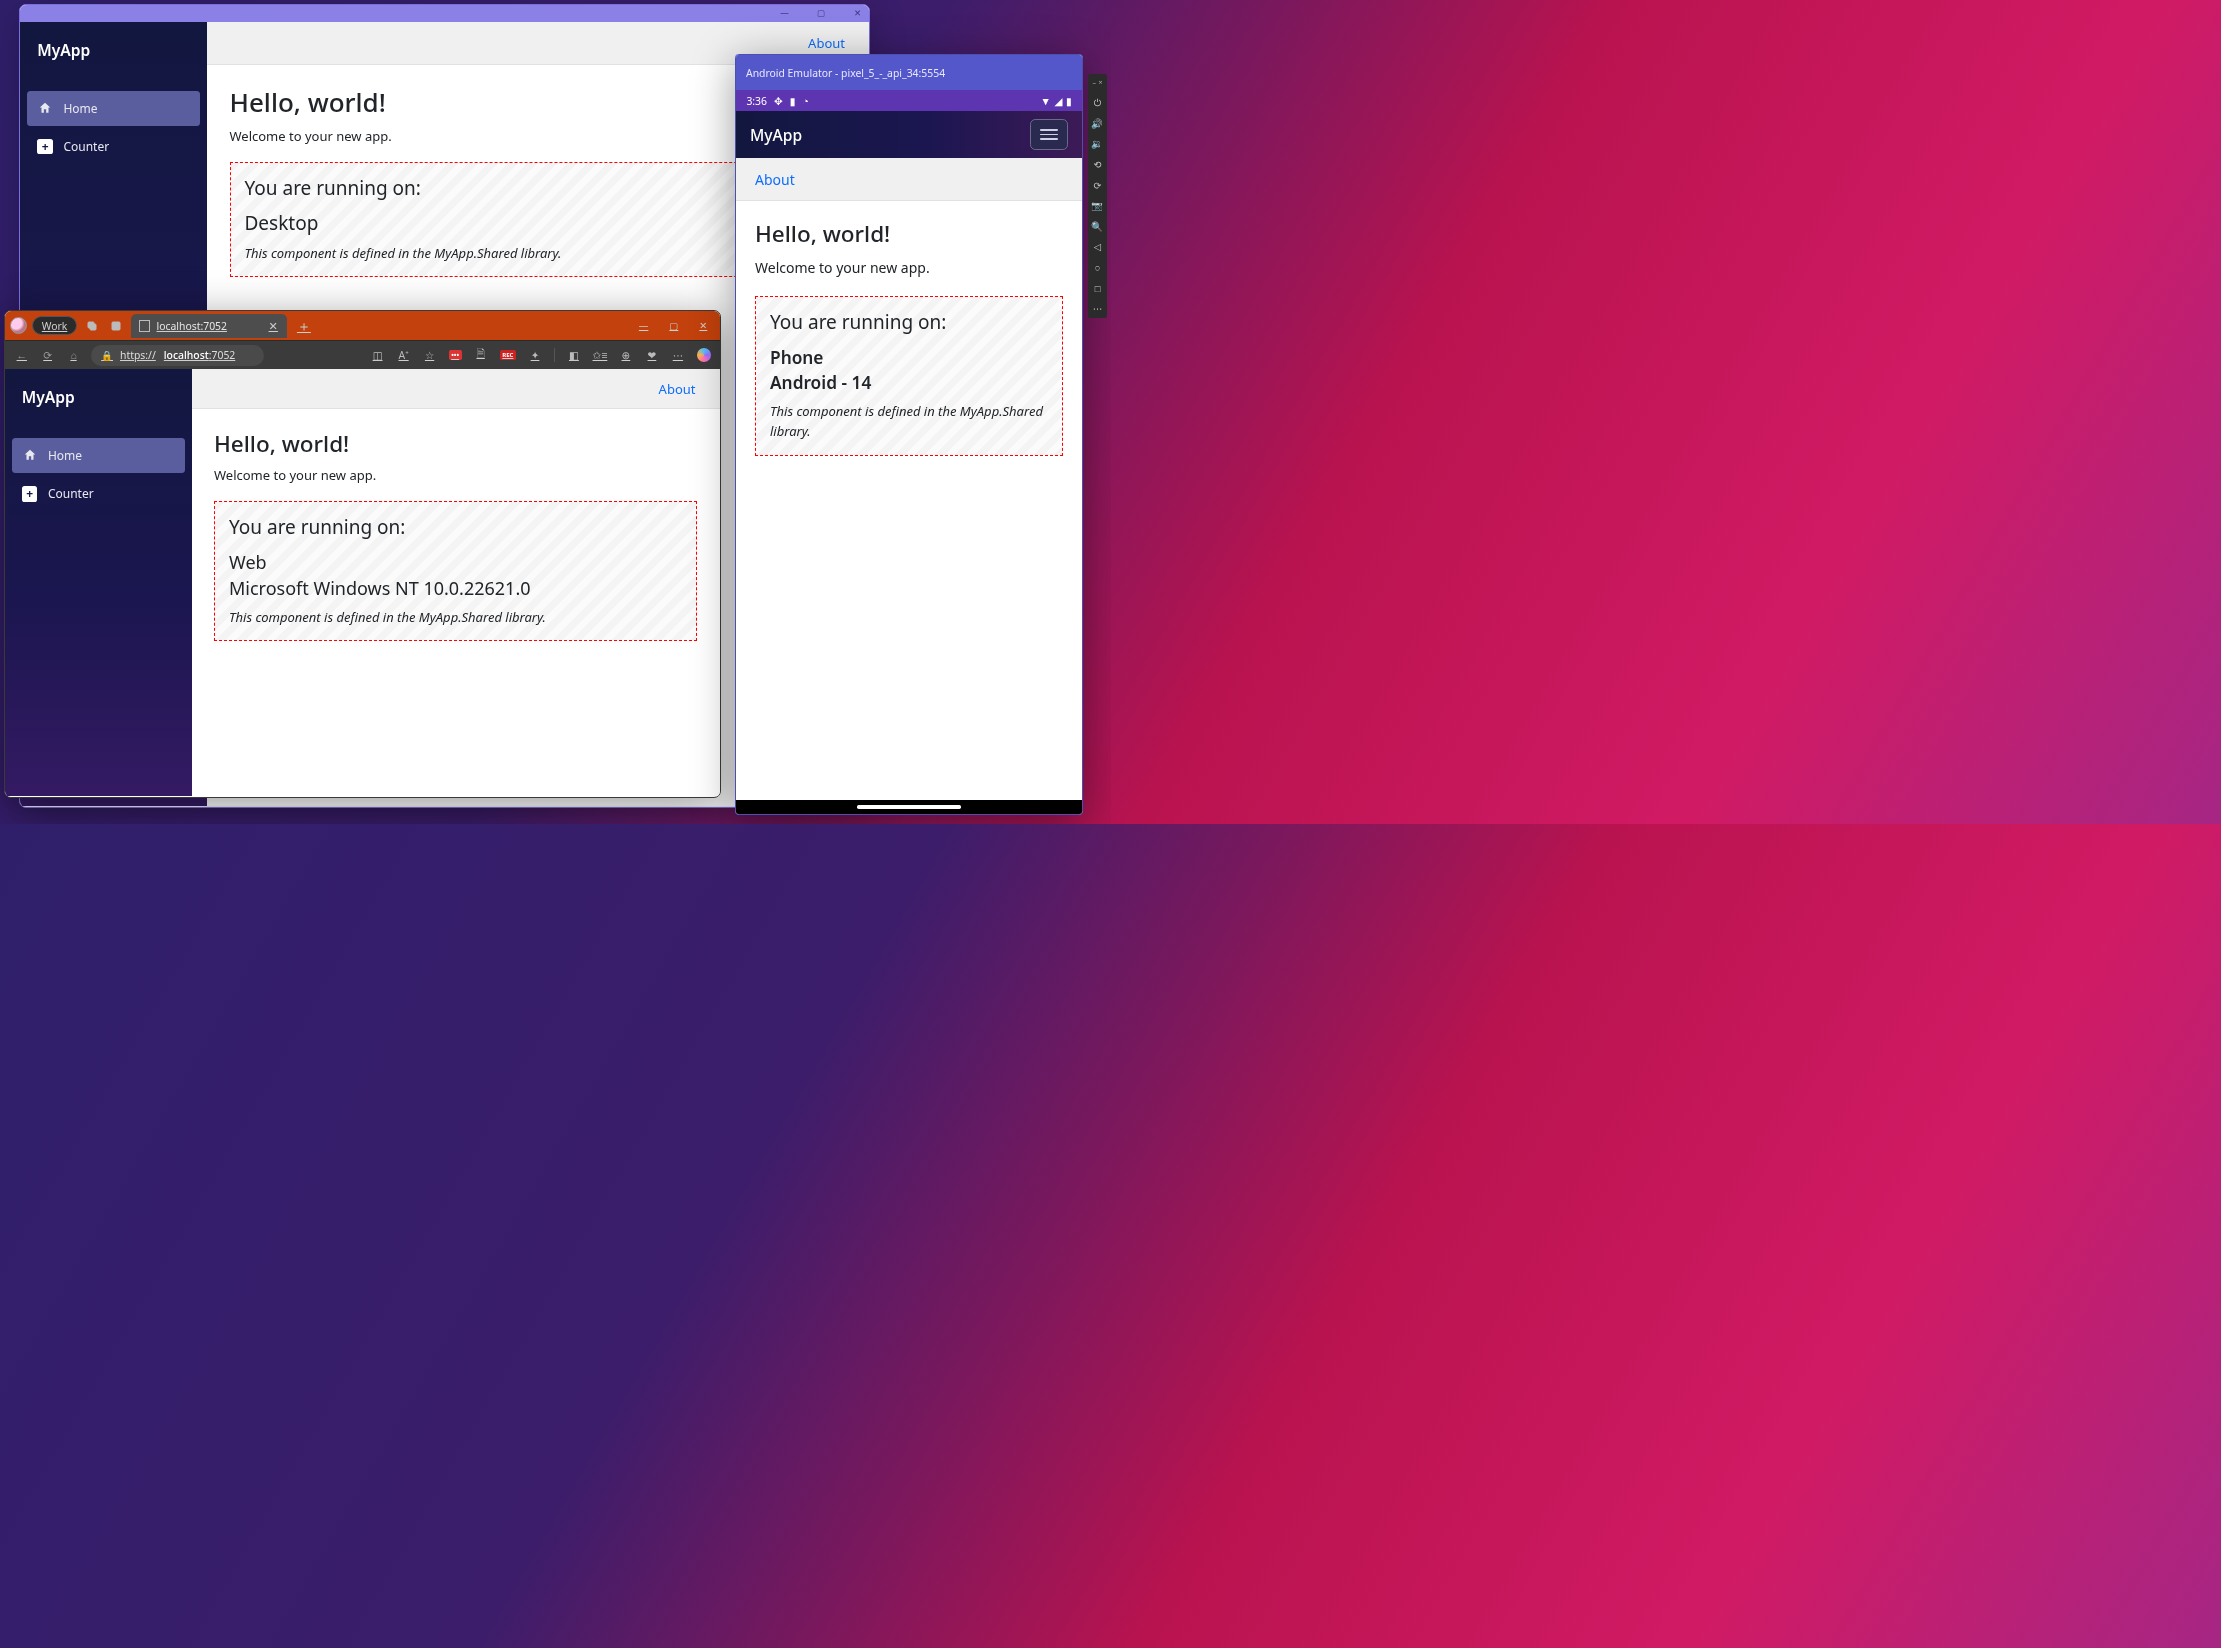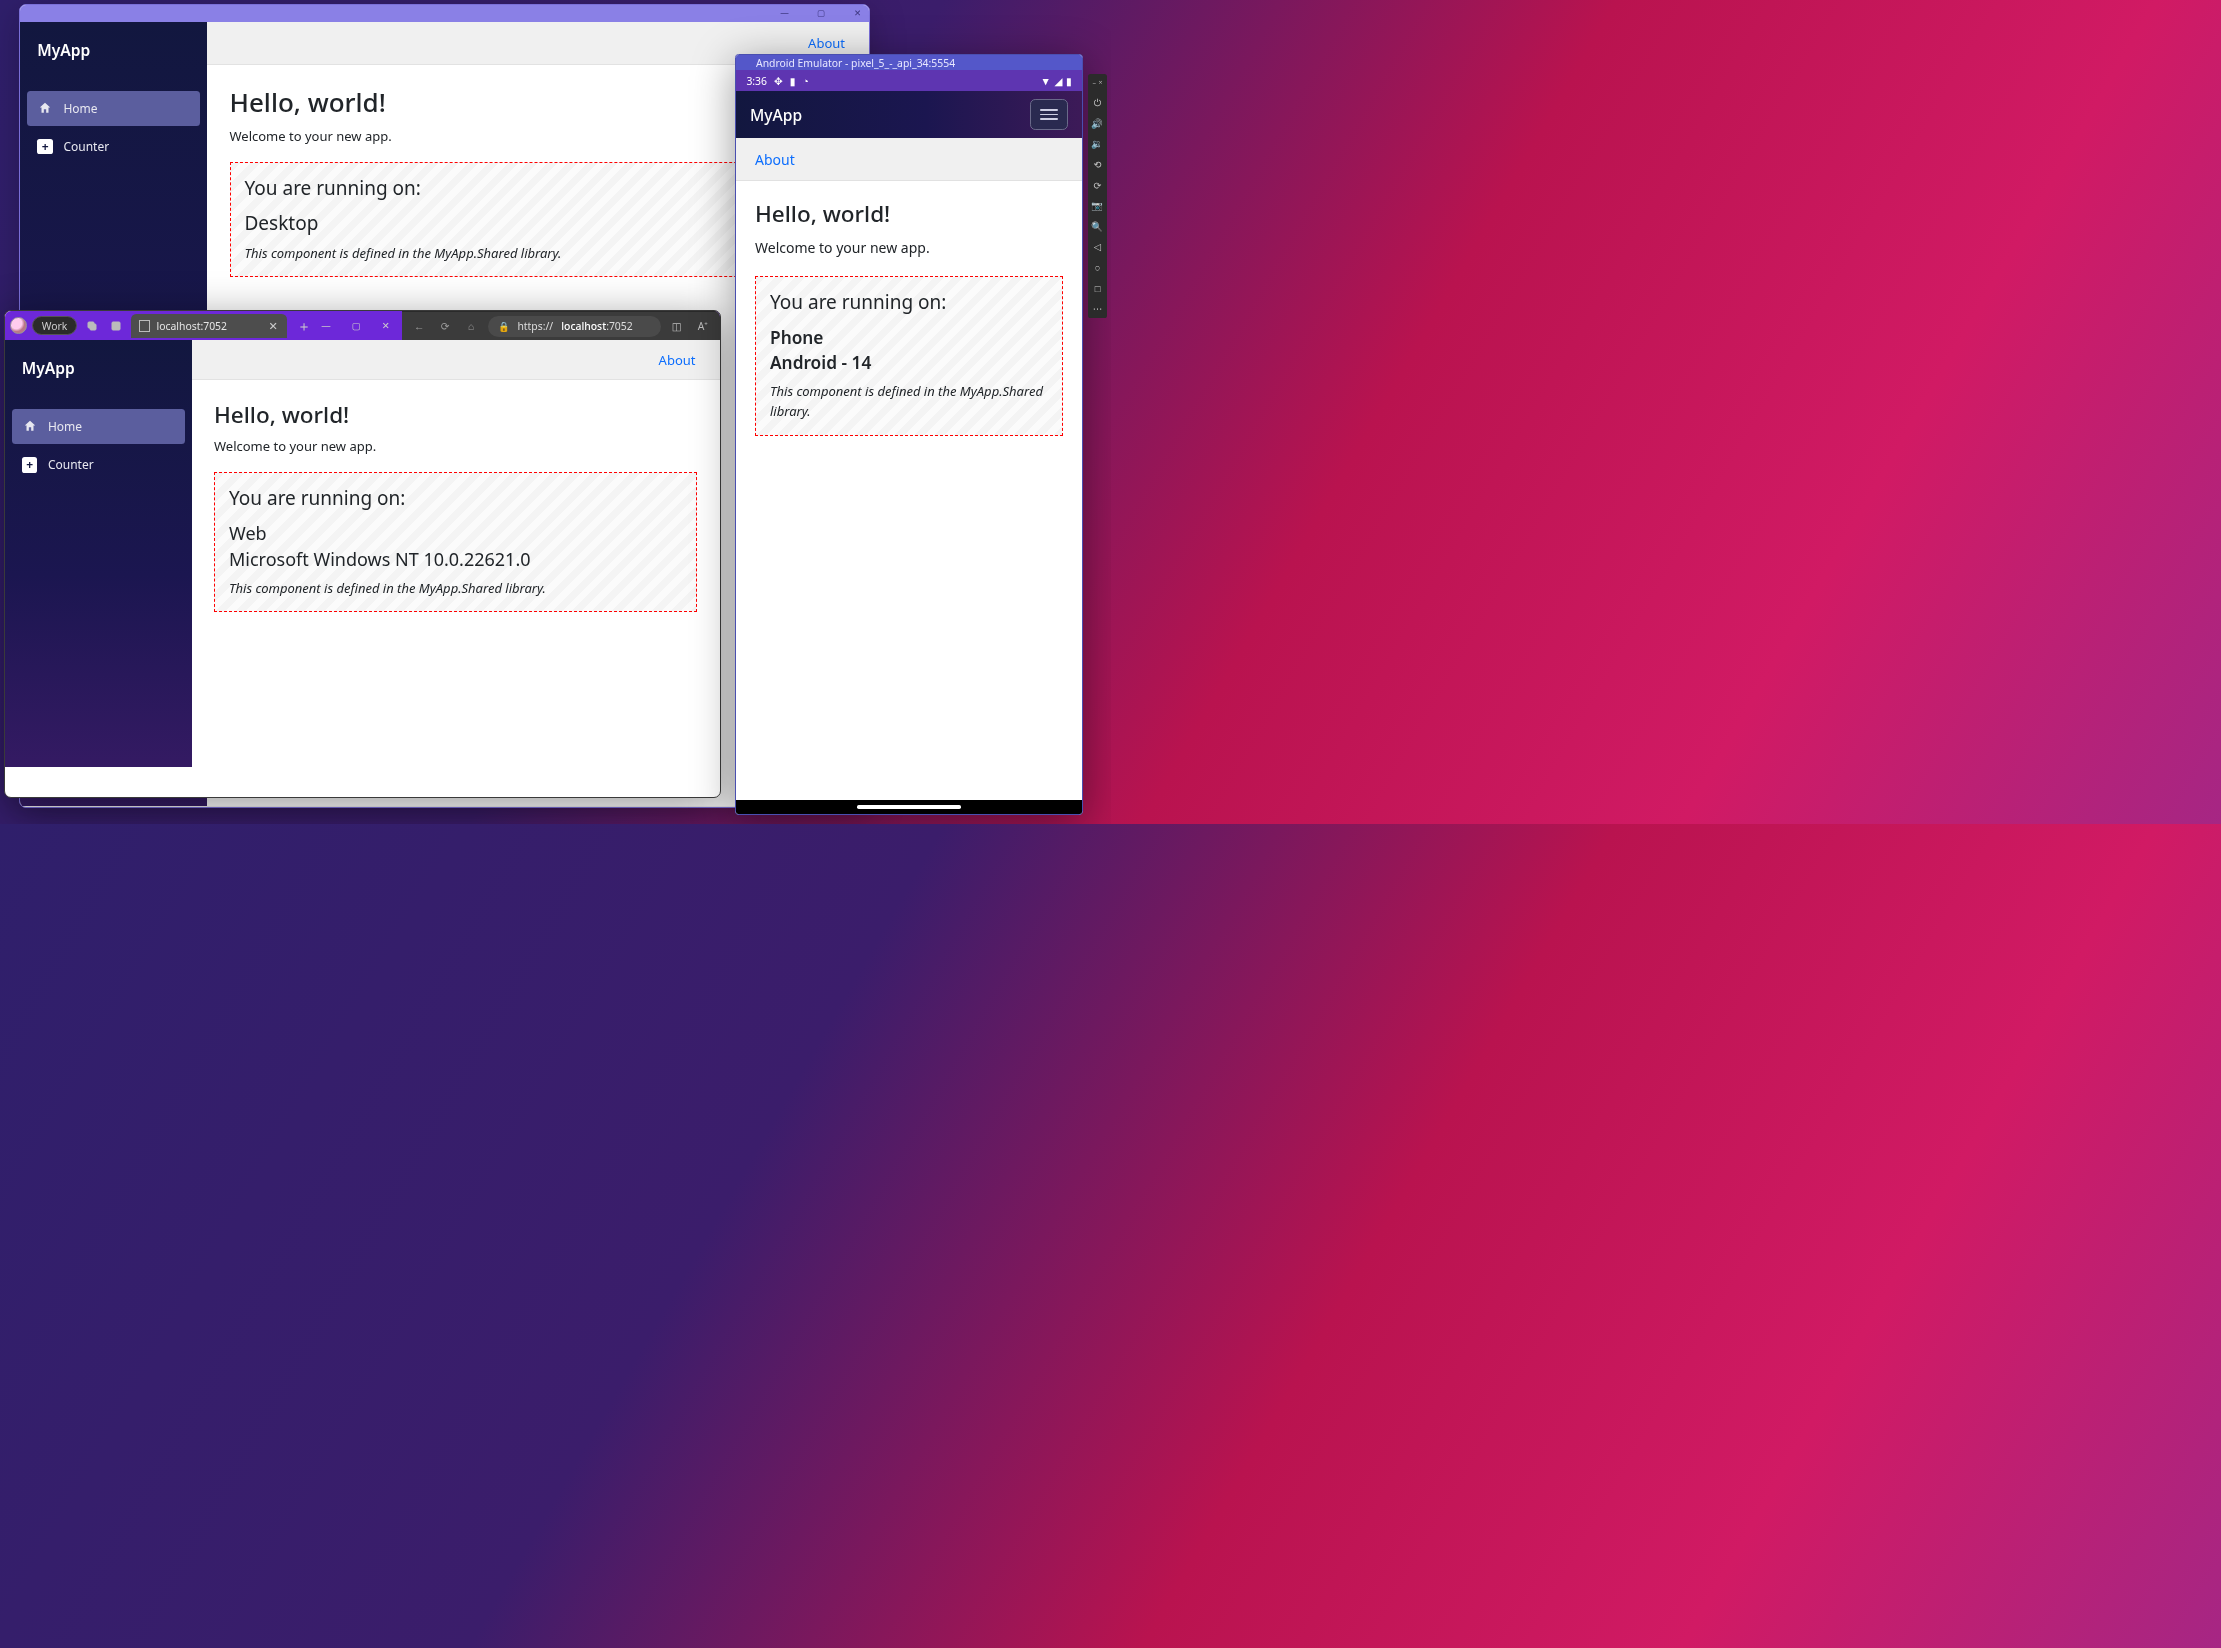--- a/index.html
+++ b/index.html
@@ -101,22 +101,22 @@
     position:absolute;
     top: 310px; left: 3.5px;
     width: 717px; height: 488px;
     background:#fff;
     border: 0.9px solid #3a3a3a;
     border-radius: 7px;
     overflow:hidden;
     box-shadow: 0 8.6px 43px rgba(0,0,0,.4);
   }
   .edge-top {
-    background:#6d28d9; color:#cfcfcf;
-    display:flex; flex-direction:row;
+    background:#c2410c; color:#cfcfcf;
+    display:flex; flex-direction:column;text-decoration:underline;
   }
   .edge-tabs {
     height: 29px; display:flex; align-items:center; gap:5.2px; padding: 0 5.2px;
     font-size:10.4px;
   }
   .edge-tabs .avatar { width:17.3px;height:17.3px;border-radius:50%; background:#8a6; display:inline-block; background: radial-gradient(circle at 35% 35%, #fce 0 40%, #b78 60%); border:0.9px solid #999;}
   .edge-tabs .work { background:#2b2b2b; border:0.9px solid #555; border-radius:10.4px; padding:1.7px 8.6px; display:flex; align-items:center; gap:5.2px;}
   .edge-tabs .sq { width:19px; height:19px; display:flex;align-items:center;justify-content:center; color:#bbb;}
   .edge-tabs .tab {
     background:#4d4d4d; height:24px; border-radius:5.2px 5.2px 0 0;
@@ -157,22 +157,22 @@
     top: 54px; left: 735px;
     width: 348px; height: 761px;
     background:#fff;
     border-radius: 3.5px;
     overflow:hidden;
     box-shadow: 0 8.6px 43px rgba(0,0,0,.4);
     display:flex; flex-direction:column;
     border:0.9px solid #4a4fb0;
   }
   .android-title {
-    height: 15px; background:#5457c9; color:#e8e8ff;
-    font-size:10.4px; display:flex; align-items:center; padding:0 20px;
+    height: 35px; background:#5457c9; color:#e8e8ff;
+    font-size:10.4px; display:flex; align-items:center; padding:0 10px;
   }
   .android-status {
     height: 21px; background:#5e35b1; color:#fff;
     font-size:10.4px; display:flex; align-items:center; padding:0 10.4px;
     gap:7px;
   }
   .android-status .right { margin-left:auto; display:flex; gap:3.5px; align-items:center;}
   .android-appbar {
     height: 47px;
     background: linear-gradient(90deg, #12173f 0%, #1b1650 55%, #3d1a58 100%);

